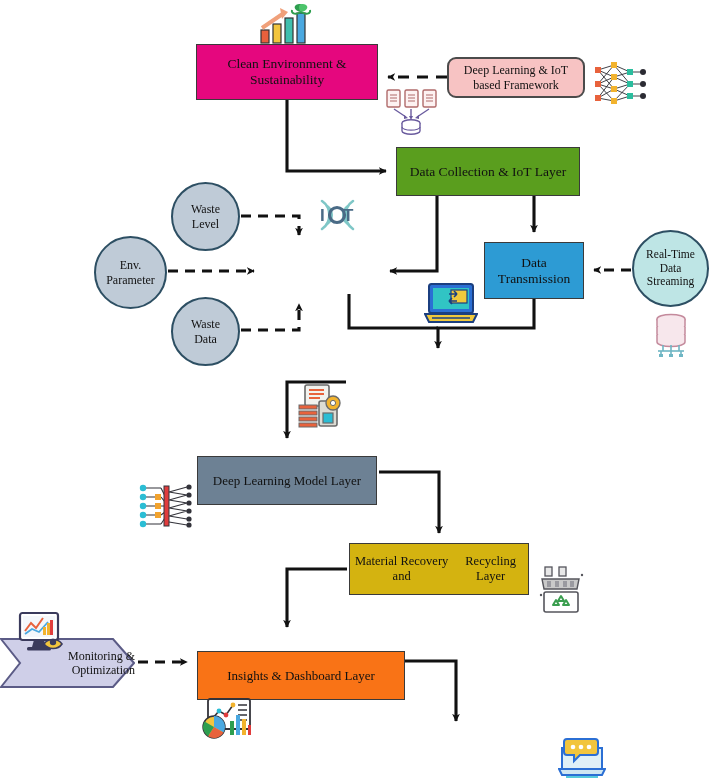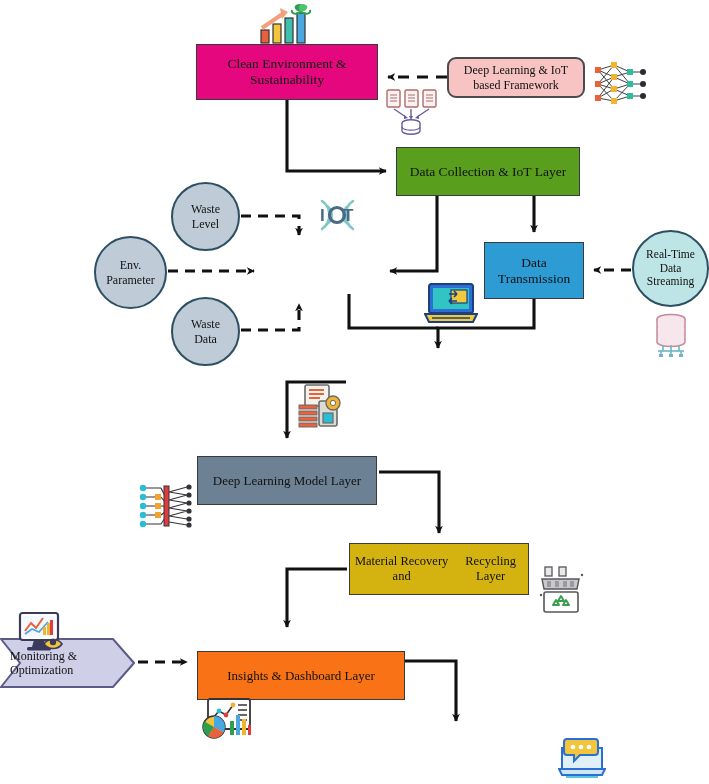--- a/index.html
+++ b/index.html
@@ -117,21 +117,21 @@
   </div>
 
   <div class="node rect" style="left:197px;top:651px;width:208px;height:49px;background:#f97316;font-size:13px;">
     <span class="lbl">Insights &amp; Dashboard Layer</span>
   </div>
 
   <div class="node" style="left:0px;top:638px;width:135px;height:50px;font-size:12px;">
     <svg width="135" height="50" viewBox="0 0 135 50" style="position:absolute;left:0;top:0;">
       <path d="M1,1 L113,1 L134,25 L113,49 L1,49 L20,25 Z" fill="#CFCFE8" stroke="#5b5b86" stroke-width="2"></path>
     </svg>
-    <div style="position:relative;display:flex;flex-direction:column;align-items:flex-start;justify-content:center;
+    <div style="position:relative;display:flex;flex-direction:column;align-items:flex-end;justify-content:center;
                 width:100%;height:100%;padding-left:10px;box-sizing:border-box;">
       <span class="lbl">Monitoring &amp;</span>
       <span class="lbl">Optimization</span>
     </div>
   </div>
 
 
   <div class="icon" style="left:258px;top:2px;">
     <svg width="62" height="44" viewBox="0 0 62 44">
       <rect x="3" y="28" width="8" height="13" fill="#e8603c" stroke="#333" stroke-width="1.2"></rect>

